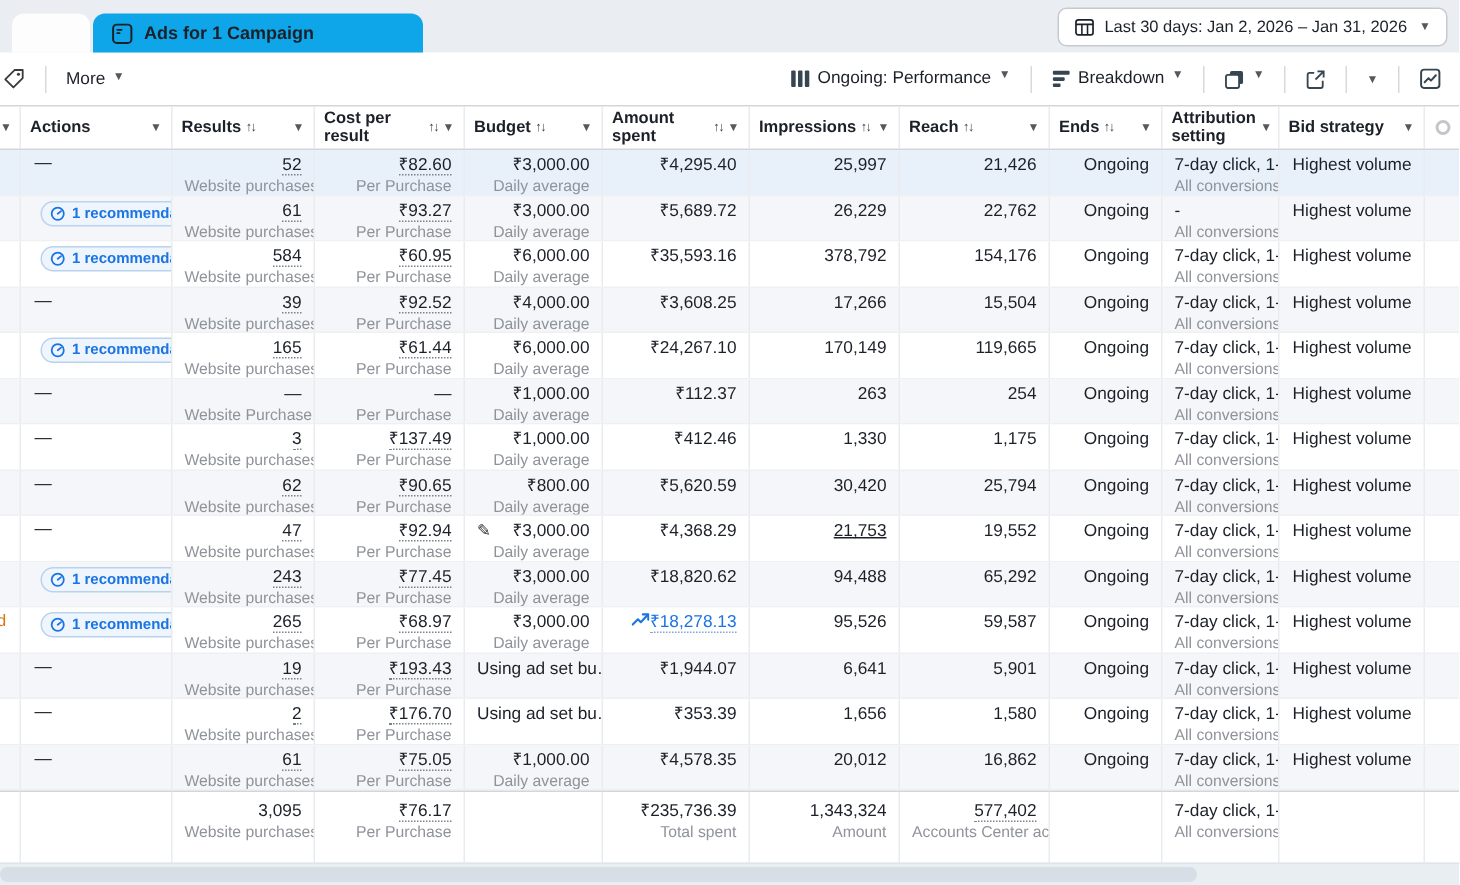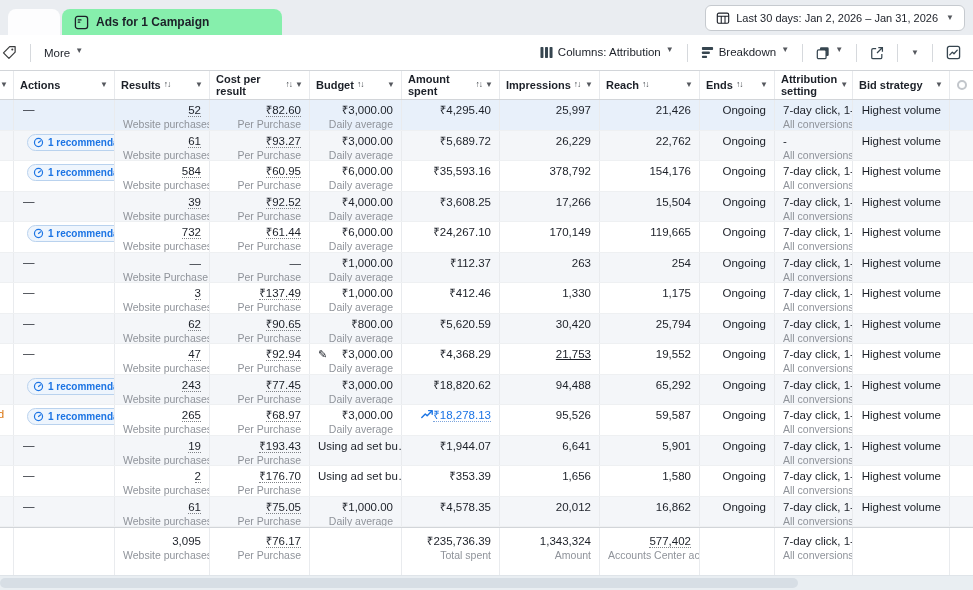--- a/index.html
+++ b/index.html
@@ -3,21 +3,21 @@
 <meta charset="utf-8">
 <style>
   * { box-sizing: border-box; margin: 0; padding: 0; }
   html,body { width: 973px; height: 590px; overflow: hidden; }
   body { font-family: "Liberation Sans", sans-serif; background:#fff; color:#1c2028; }
   .page { width:973px; height:590px; display:flex; flex-direction:column; position:relative; }
 
   
   .topbar { position:relative; height:35px; background:#eaedf1; flex:none; }
   .tab-ghost { position:absolute; left:8px; top:9px; bottom:0; width:52px; background:#fdfdfe; border-radius:8px 8px 0 0; }
-  .tab-active { position:absolute; left:62px; top:9px; bottom:0; width:220px; background:#86efac; border-radius:8px 8px 0 0; display:flex; align-items:center; gap:7px; padding:0 12px; font-size:12px; font-weight:700; color:#1c2028;text-align:center; }
+  .tab-active { position:absolute; left:62px; top:9px; bottom:0; width:220px; background:#0ea5e9; border-radius:8px 8px 0 0; display:flex; align-items:center; gap:7px; padding:0 12px; font-size:12px; font-weight:700; color:#1c2028;text-align:center; }
   .tab-active svg { flex:none; }
   .date-btn { position:absolute; right:8px; top:5px; height:26px; background:#fff; border:1px solid #c6cacf; border-radius:6px; display:flex; align-items:center; gap:6px; padding:0 10px; font-size:11px; color:#1c2028; cursor:pointer; }
   .date-btn .caret { margin-left:2px; }
 
   
   .toolbar { height:35px; background:#fff; display:flex; align-items:center; flex:none; padding:0 6px 0 0; }
   .tbtn { display:flex; gap:5px; font-size:11.5px; color:#1c2028; background:none; border:none; padding:4px 6px; cursor:pointer; font-family:inherit; }
   .tbtn svg { flex:none; }
   .caret { font-size:8px; color:#55585e; line-height:1; }
   .vdiv { width:1px; height:18px; background:#d6d9dd; margin:0 7px; flex:none; }
@@ -107,21 +107,21 @@
         <span class="caret">▼</span>
       </button>
     </div>
     <div class="tool-right">
       <button class="tbtn">
         <svg class="icon-dark" width="13" height="13" viewBox="0 0 14 14">
             <rect x="0.5" y="1" width="3.2" height="12" rx="0.8" fill="currentColor"></rect>
             <rect x="5.4" y="1" width="3.2" height="12" rx="0.8" fill="currentColor"></rect>
             <rect x="10.3" y="1" width="3.2" height="12" rx="0.8" fill="currentColor"></rect>
           </svg>
-        <span>Columns: Attribution</span>
+        <span>Ongoing: Performance</span>
         <span class="caret">▼</span>
       </button>
       <span class="vdiv"></span>
       <button class="tbtn">
         <svg class="icon-dark" width="13" height="13" viewBox="0 0 14 14">
             <rect x="1" y="1.2" width="12" height="3" rx="0.8" fill="currentColor"></rect>
             <rect x="1" y="6" width="8.5" height="2.6" rx="0.8" fill="currentColor"></rect>
             <rect x="1" y="10.4" width="5.5" height="2.6" rx="0.8" fill="currentColor"></rect>
           </svg>
         <span>Breakdown</span>
@@ -364,21 +364,21 @@
           </div>
     <div class="td"></div>
   </div>
         <div class="tr grid-row ">
     <div class="td stub"></div>
     <div class="td actions"><span class="pill"><svg width="11" height="11" viewBox="0 0 12 12">
                 <circle cx="6" cy="6" r="4.4" fill="none" stroke="currentColor" stroke-width="1.3"></circle>
                 <path d="M6 6 L8.4 4.1" stroke="currentColor" stroke-width="1.3" fill="none" stroke-linecap="round"></path>
               </svg>1 recommendation</span></div>
     <div class="td num">
-      <div class="v"><span class="udot">732</span></div>
+      <div class="v"><span class="udot">165</span></div>
       <div class="s">Website purchases</div>
     </div>
     <div class="td num">
       <div class="v"><span class="udot">₹61.44</span></div>
       <div class="s">Per Purchase</div>
     </div>
     <div class="td num">
             <div class="v "><span>₹6,000.00</span></div>
             <div class="s">Daily average</div>
           </div>

